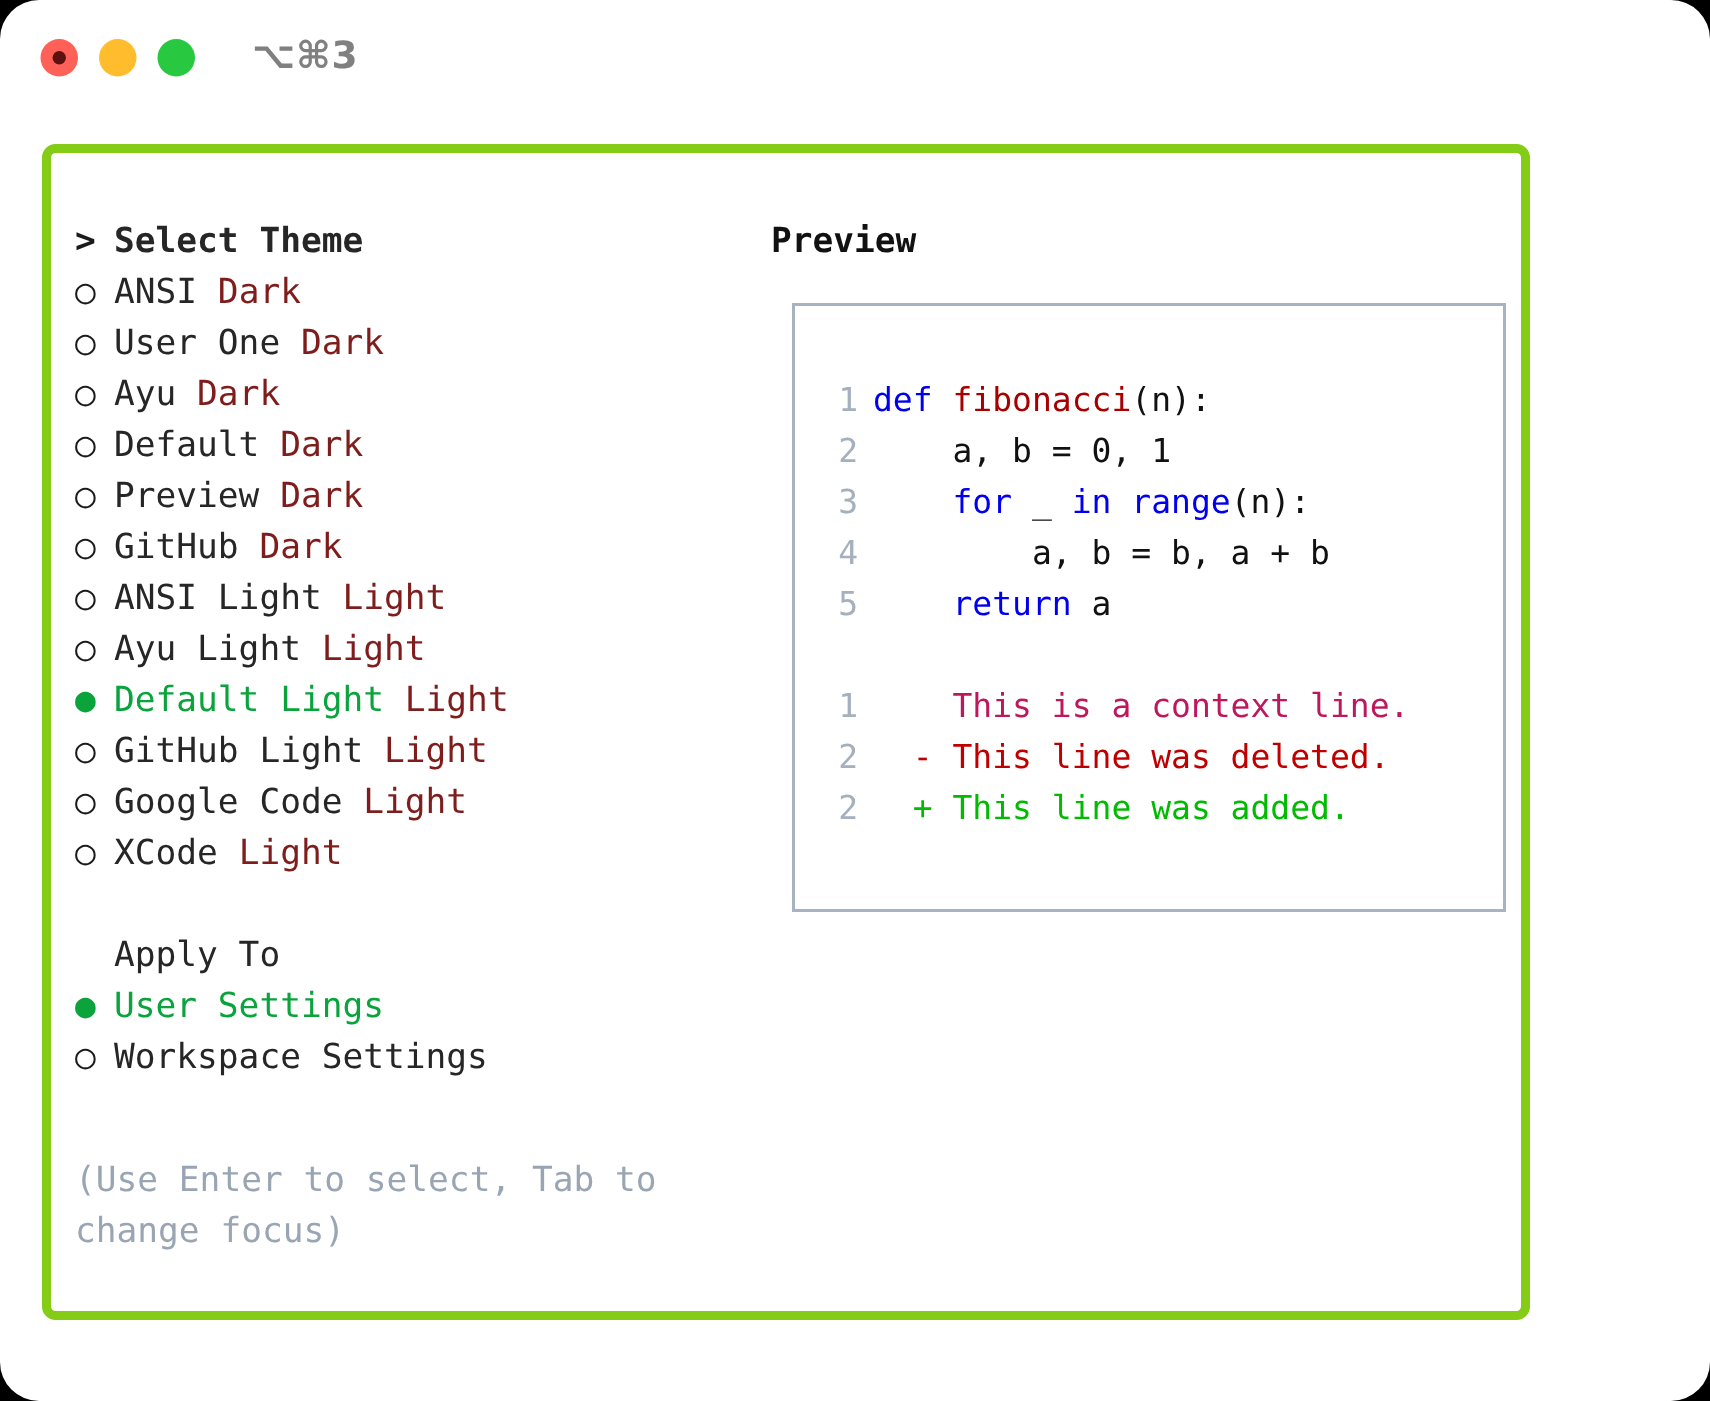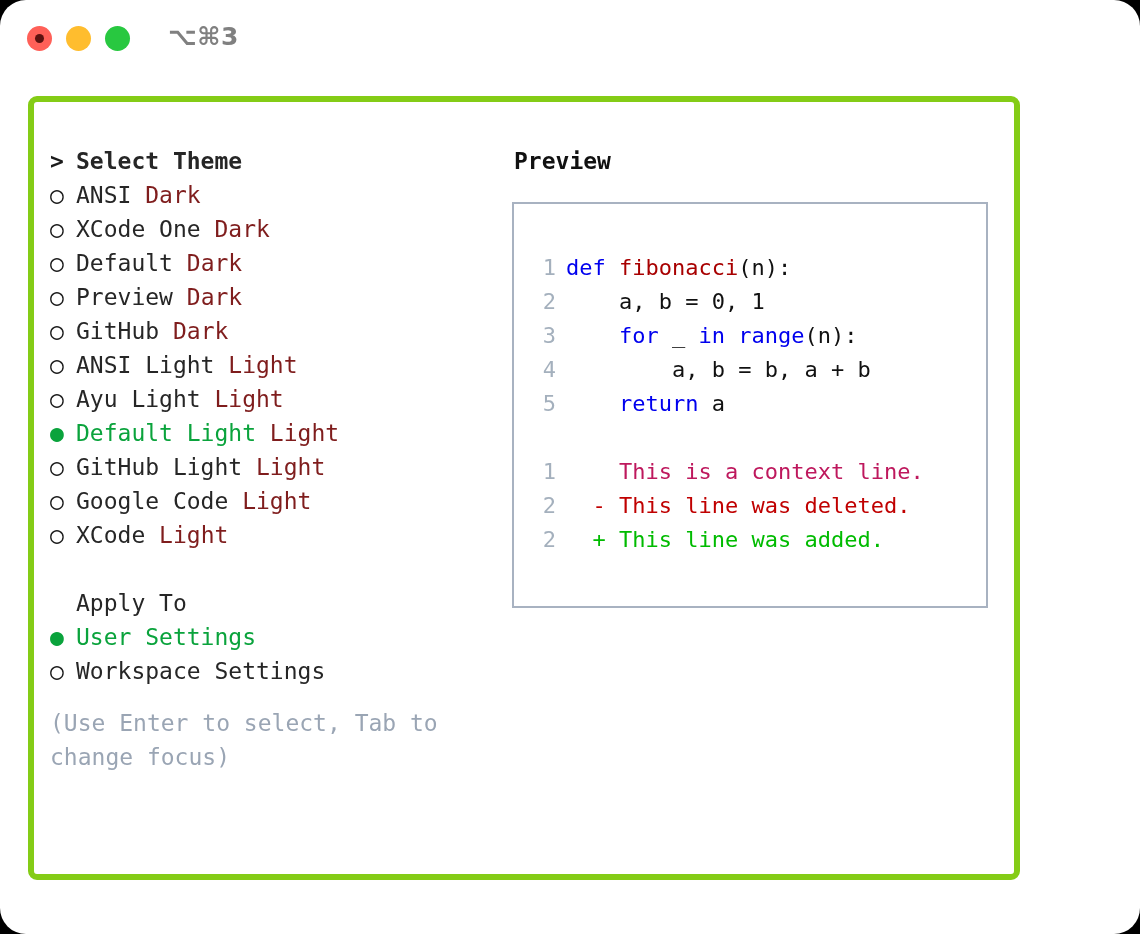--- a/index.html
+++ b/index.html
@@ -107,21 +107,21 @@
   .header-row .marker { font-weight: bold; }
   .row .name { color: #262626; }
   .row .kind { color: #7f1d1d; }
   .row.selected .marker,
   .row.selected .name { color: #0aa33c; }
   .row.plain .marker { color: transparent; }
 
   .group-gap { height: 34px; }
 
   .hint {
-    margin-top: 18px;
+    margin-top: 48px;
     font-size: 23px;
     line-height: 34px;
     color: #9aa5b4;
     width: 410px;
     white-space: normal;
   }
 
   
   .right-col {
     position: absolute;
@@ -137,20 +137,21 @@
     margin-left: 2px;
   }
   .preview-box {
     margin-top: 24px;
     width: 476px;
     height: 406px;
     border: 2px solid #a8b2c1;
     box-sizing: border-box;
     background: #ffffff;
     padding: 47px 0 0 16px;
+    margin-left: 16px;
   }
   .code-line {
     font-size: 22px;
     line-height: 34px;
     white-space: pre;
   }
   .ln {
     display: inline-block;
     width: 26px;
     text-align: right;
@@ -180,21 +181,22 @@
     </div>
     <div class="shortcut">⌥⌘3</div>
   </div>
 
   <div class="panel">
 
     <div class="left-col">
       <div id="theme-list">
           <div class="row header-row"><span class="marker">&gt;</span><span class="name">Select Theme</span></div>
           <div class="row"><span class="marker">○</span><span class="name">ANSI</span><span class="kind"> Dark</span></div>
-          <div class="row"><span class="marker">○</span><span class="name">XCode One</span><span class="kind"> Dark</span></div>
+          <div class="row"><span class="marker">○</span><span class="name">User One</span><span class="kind"> Dark</span></div>
+          <div class="row"><span class="marker">○</span><span class="name">Ayu</span><span class="kind"> Dark</span></div>
           <div class="row"><span class="marker">○</span><span class="name">Default</span><span class="kind"> Dark</span></div>
           <div class="row"><span class="marker">○</span><span class="name">Preview</span><span class="kind"> Dark</span></div>
           <div class="row"><span class="marker">○</span><span class="name">GitHub</span><span class="kind"> Dark</span></div>
           <div class="row"><span class="marker">○</span><span class="name">ANSI Light</span><span class="kind"> Light</span></div>
           <div class="row"><span class="marker">○</span><span class="name">Ayu Light</span><span class="kind"> Light</span></div>
           <div class="row selected"><span class="marker">●</span><span class="name">Default Light</span><span class="kind"> Light</span></div>
           <div class="row"><span class="marker">○</span><span class="name">GitHub Light</span><span class="kind"> Light</span></div>
           <div class="row"><span class="marker">○</span><span class="name">Google Code</span><span class="kind"> Light</span></div>
           <div class="row"><span class="marker">○</span><span class="name">XCode</span><span class="kind"> Light</span></div>
         </div>

